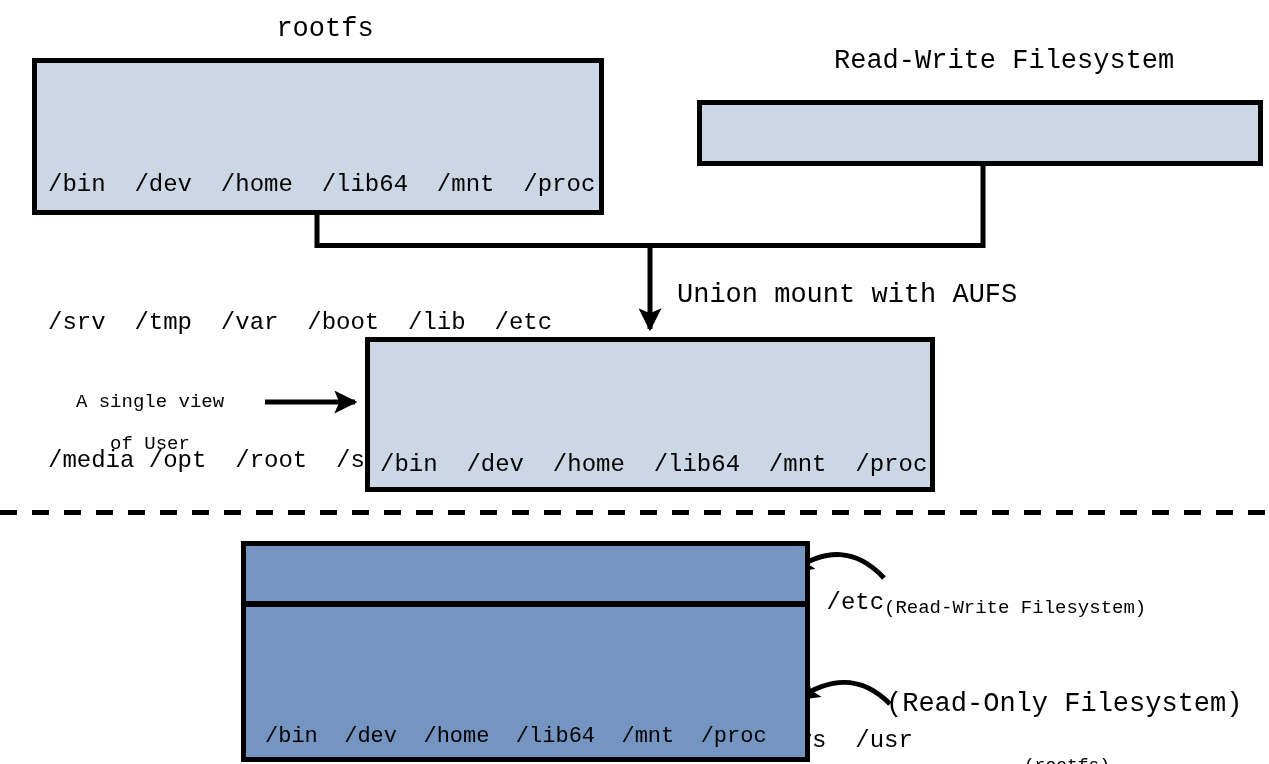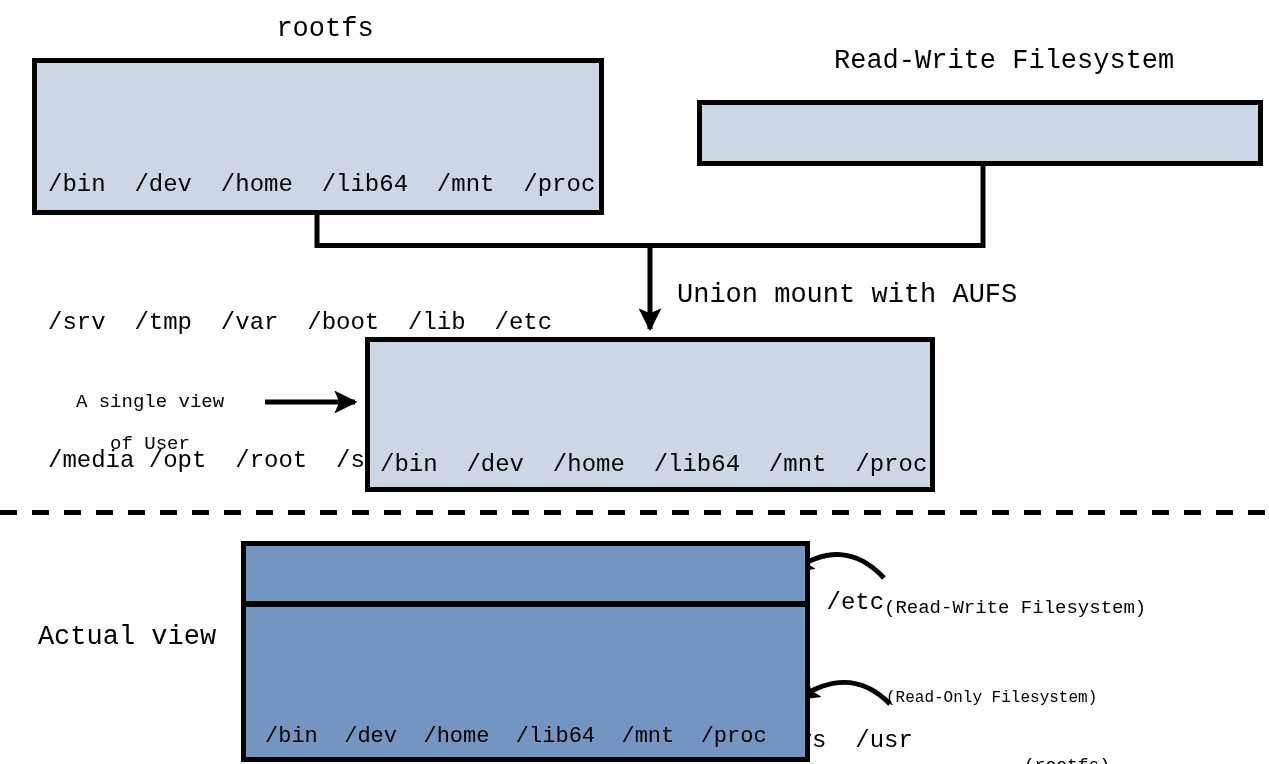--- a/index.html
+++ b/index.html
@@ -86,34 +86,33 @@
   </div>
 
   <div class="abs center" style="left:35px;top:381px;width:230px;font-size:19px;line-height:42px;">
     <div>A single view</div>
     <div>of User</div>
   </div>
 
   <div id="dashed-separator" style="left:0px;top:510px;width:1269px;height:5px;"></div>
 
   <div class="abs center" style="left:28px;top:615px;width:198px;font-size:27px;line-height:44px;">
-    <div>Actual view</div>
   </div>
 
   <div id="kernel-box" style="left:241px;top:541px;width:569px;height:221px;">
 
     <div style="height:55px;"></div>
     <div id="kernel-divider" style="top:55px;"></div>
 
     <div class="dirs" style="padding:11px 0 0 19px;font-size:22px;line-height:50px;">
       <div style="height:50px;">/bin  /dev  /home  /lib64  /mnt  /proc</div>
       
       
     </div>
   </div>
 
   <div class="abs label" style="left:884px;top:571px;font-size:19px;margin-top:26px;">(Read-Write Filesystem)</div>
 
-  <div class="abs label" style="left:886px;top:689px;font-size:16px;">(Read-Only Filesystem)</div>
+  <div class="abs label" style="left:886px;top:689px;font-size:27px;">(Read-Only Filesystem)</div>
 
   <div class="abs label center" style="left:886px;top:756px;width:362px;font-size:18px;">(rootfs)</div>
 
 </div>
 
 </body></html>

